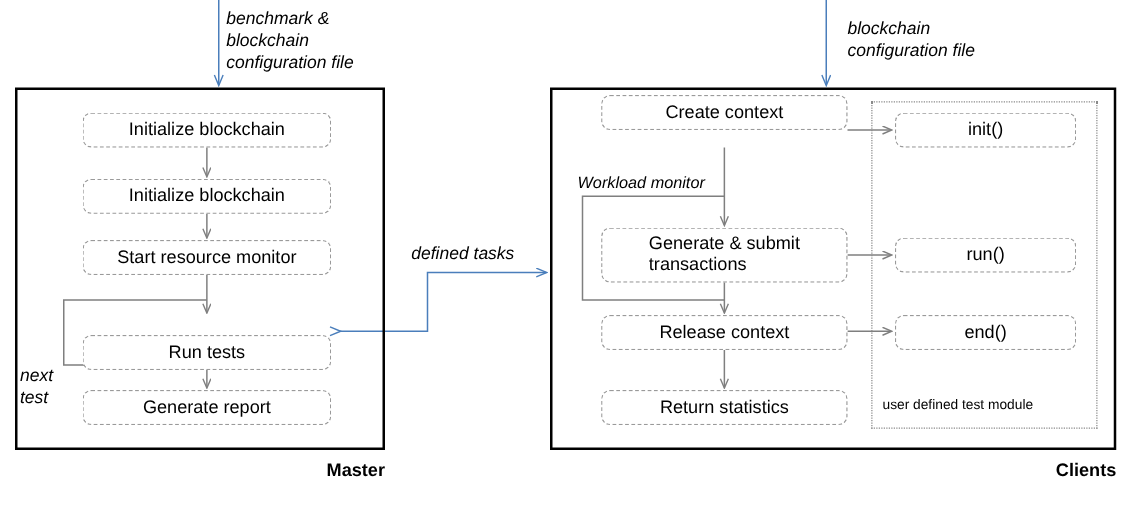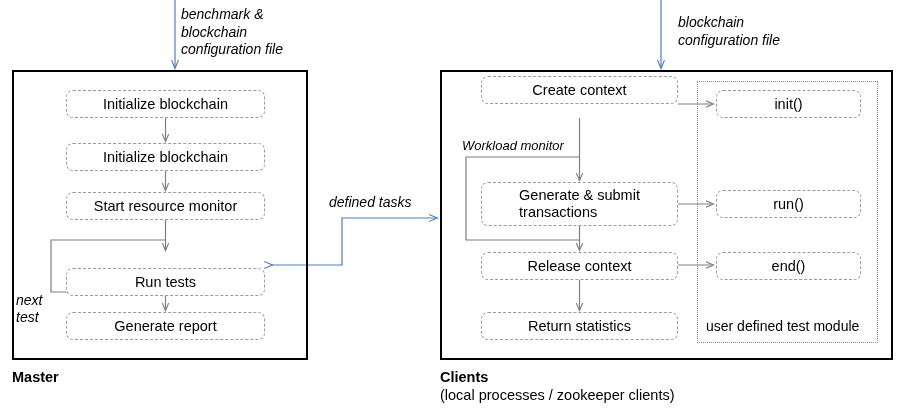--- a/index.html
+++ b/index.html
@@ -60,36 +60,36 @@
     position: absolute;
     font-size: 14px;
     line-height: 1.25;
     color: #000000;
     white-space: pre-line;
   }
   .label.italic { font-style: italic; }
   .label.small-italic { font-style: italic; font-size: 13px; }
   .caption {
     position: absolute;
-    text-align: left;
+    text-align: right;
     font-size: 14.5px;
     line-height: 1.25;
     color: #000000;
   }
   .caption .title {
     font-weight: bold;
     display: block;
   }
   .caption .sub {
     display: block;
     font-weight: normal;
   }
   .module-label {
     position: absolute;
-    font-size: 14px;
+    font-size: 11px;
     color: #000000;
     white-space: nowrap;
   }
 </style>
 </head>
 <body>
 
 <div id="canvas">
 
   <svg class="svg-layer" viewBox="0 0 914 412" width="914" height="412">
@@ -202,16 +202,15 @@
   <div class="node" style="left:716px; top:90px; width:145px; height:28px;">init()</div>
 
   <div class="node" style="left:716px; top:252px; width:145px; height:28px;">end()</div>
 
   <div class="node" style="left:716px; top:190px; width:145px; height:28px;">run()</div>
 
   <div class="module-label" style="left:706px; top:318px;">user defined test module</div>
 
   <div class="caption" style="left:440px; top:368px; width:453px;">
     <span class="title">Clients</span>
-    <span class="sub">(local processes / zookeeper clients)</span>
   </div>
 
 </div>
 
 </body></html>

